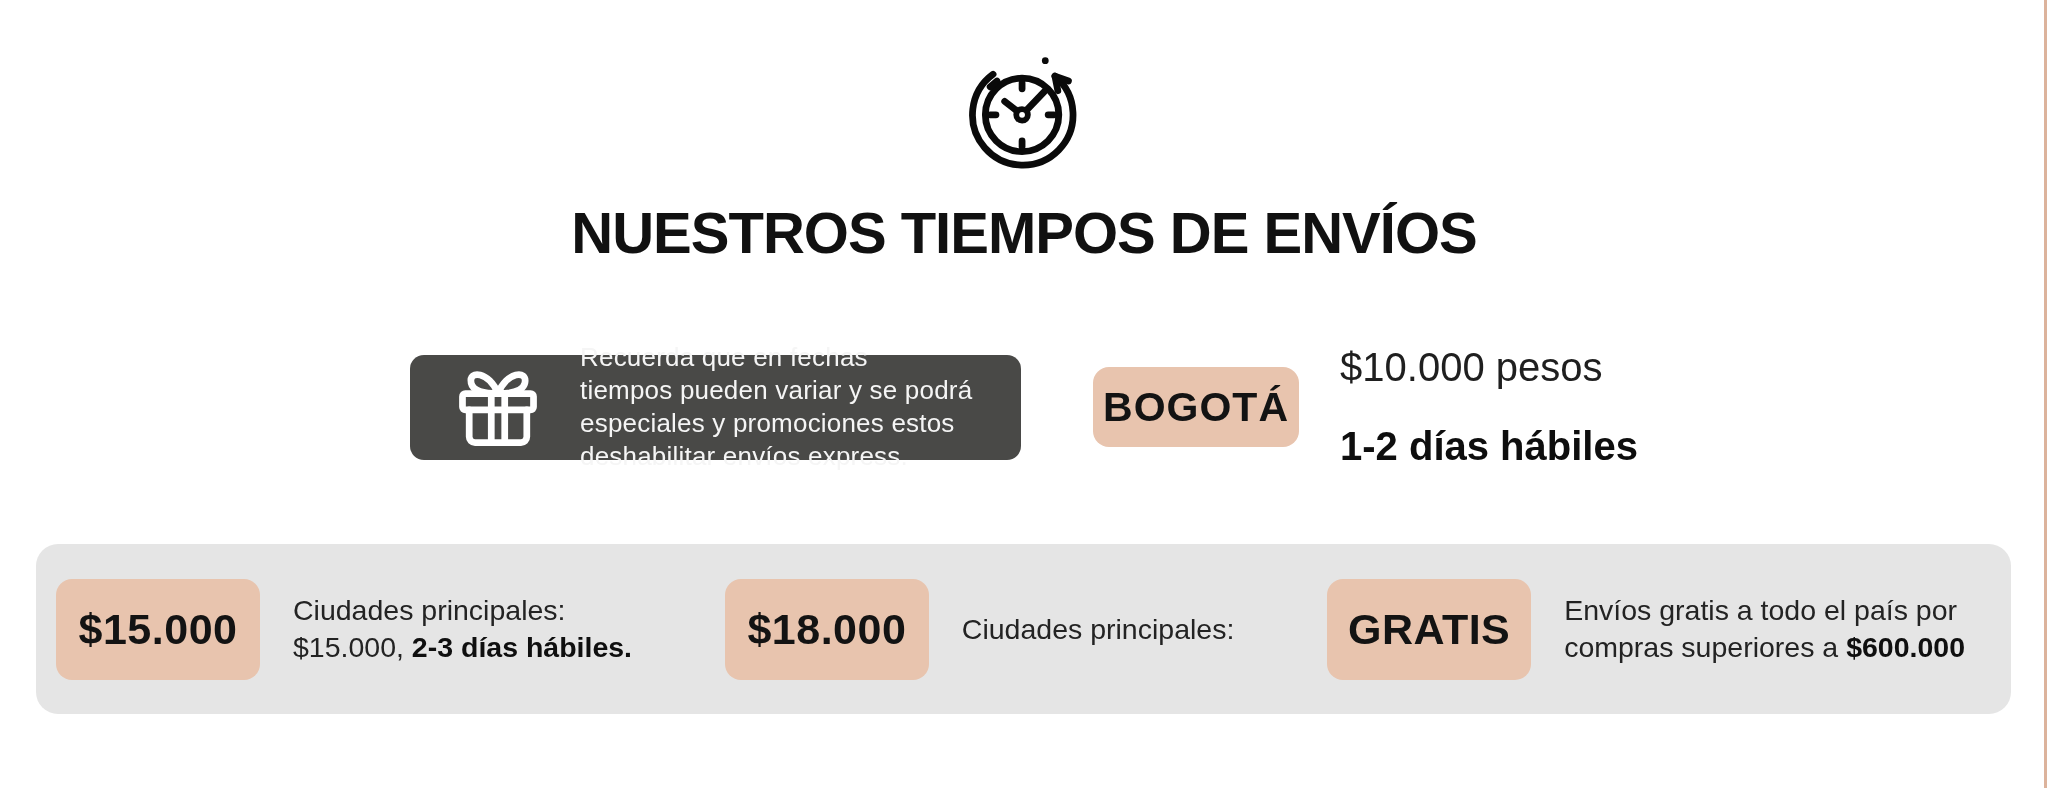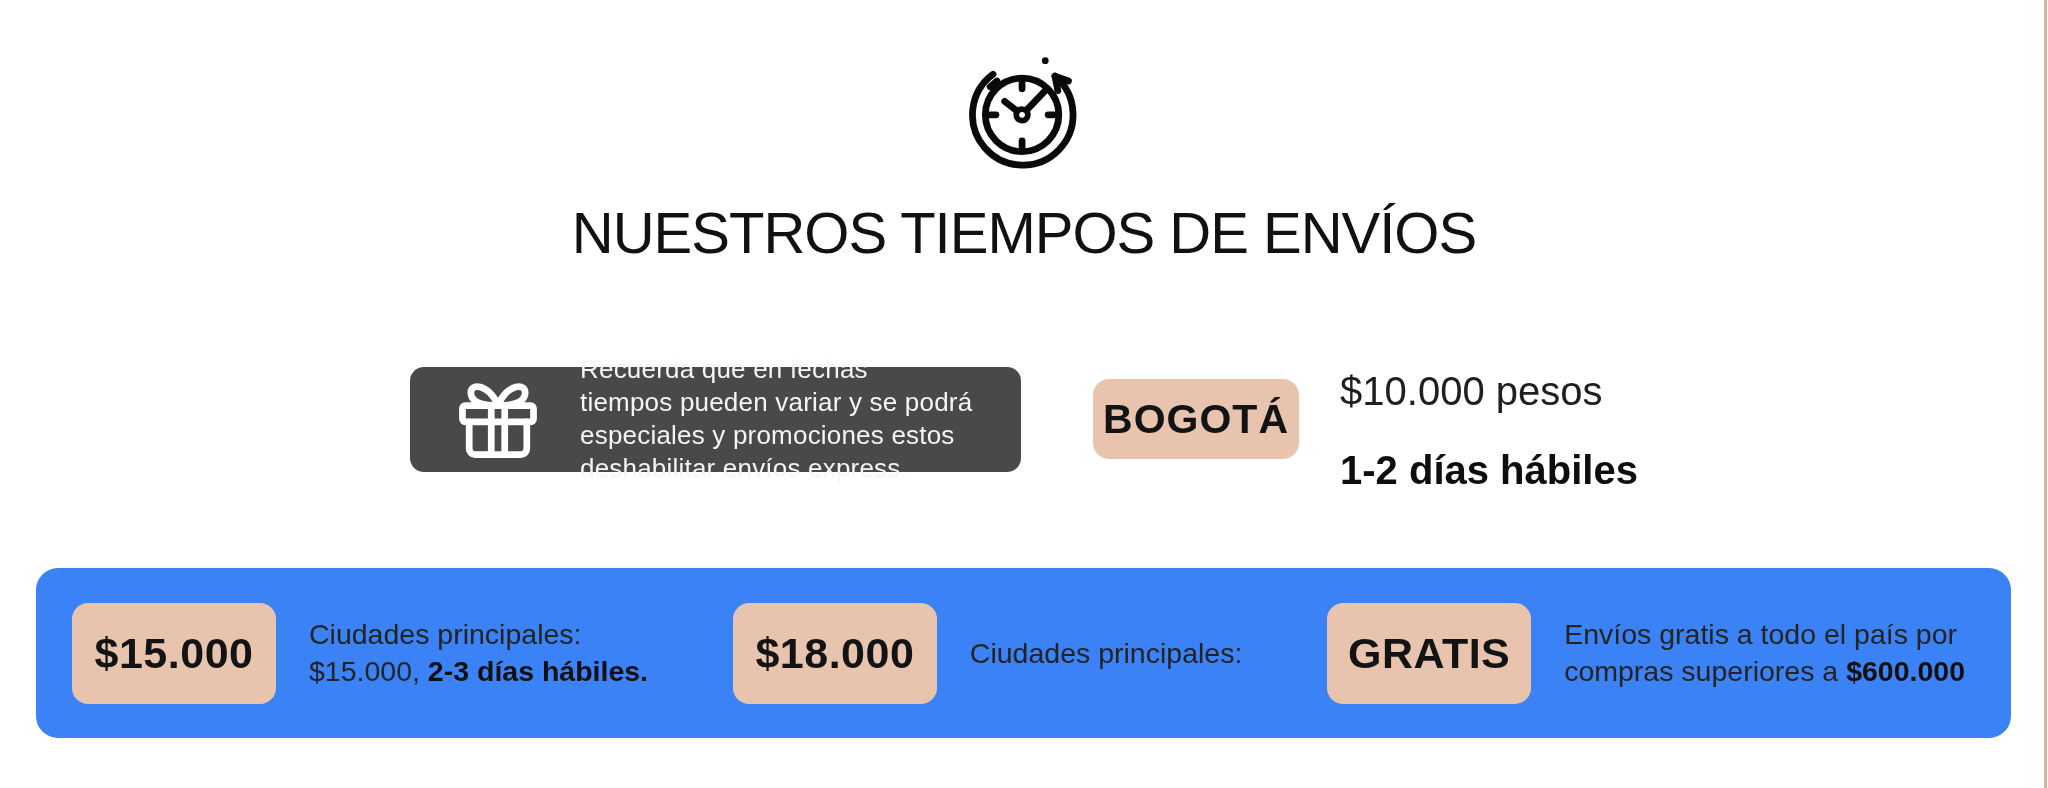--- a/index.html
+++ b/index.html
@@ -17,21 +17,21 @@
   }
   .clock-wrap{
     padding-top:52px;
     display:flex;justify-content:center;
   }
   .title{
     margin:34px 0 0 0;
     text-align:center;
     font-size:58px;
     line-height:1;
-    font-weight:400;
+    font-weight:700;
     letter-spacing:-1px;
     color:#111111;
   }
   .middle-row{
     margin-top:82px;
     display:flex;
     justify-content:center;
     align-items:center;
   }
   .notice-box{
@@ -59,29 +59,29 @@
     font-size:41px;font-weight:700;letter-spacing:1px;
     color:#131313;
     flex:0 0 auto;
   }
   .bogota-info{
     margin-left:41px;
     font-size:40px;
     line-height:1.18;
     flex:0 0 auto;
   }
-  .bogota-info .price{font-weight:400;color:#1f1f1f;margin-top:24px;}
+  .bogota-info .price{font-weight:400;color:#1f1f1f;}
   .bogota-info .time{font-weight:700;color:#0e0e0e;margin-top:32px;}
   .options-bar{
     margin:74px 0 0 36px;
     width:1975px;height:170px;
-    background:#3b82f6;
+    background:#e5e5e5;
     border-radius:22px;
     display:flex;align-items:center;justify-content:space-between;
-    padding:0 46px 0 36px;
+    padding:0 46px 0 20px;
     box-sizing:border-box;
   }
   .option{display:flex;align-items:center;}
   .option-badge{
     width:204px;height:101px;
     background:#e8c4ae;
     border-radius:16px;
     display:flex;align-items:center;justify-content:center;
     font-size:43px;font-weight:700;letter-spacing:0.5px;
     color:#131313;

